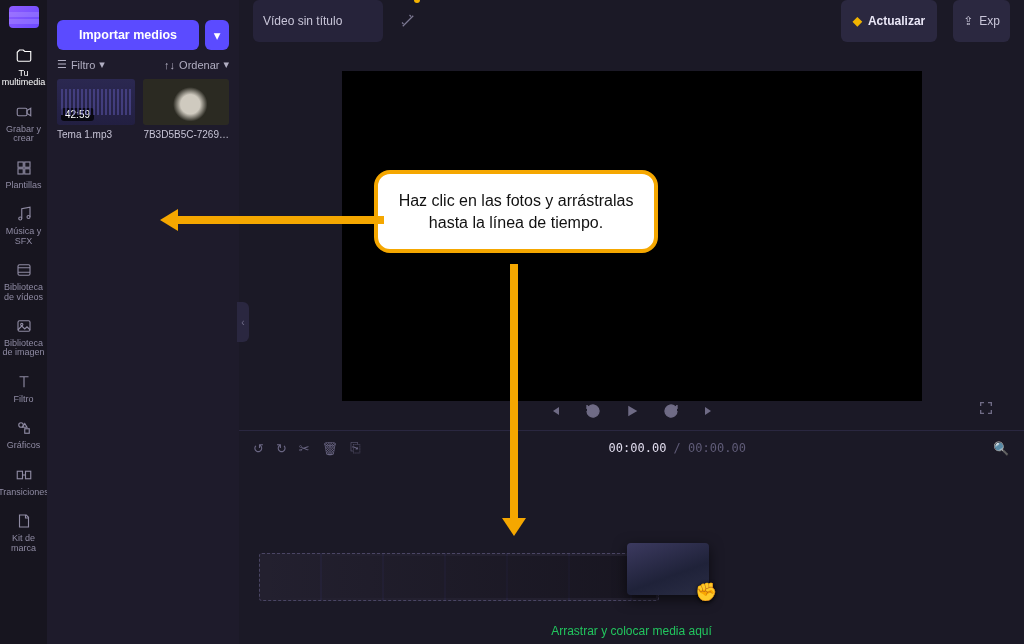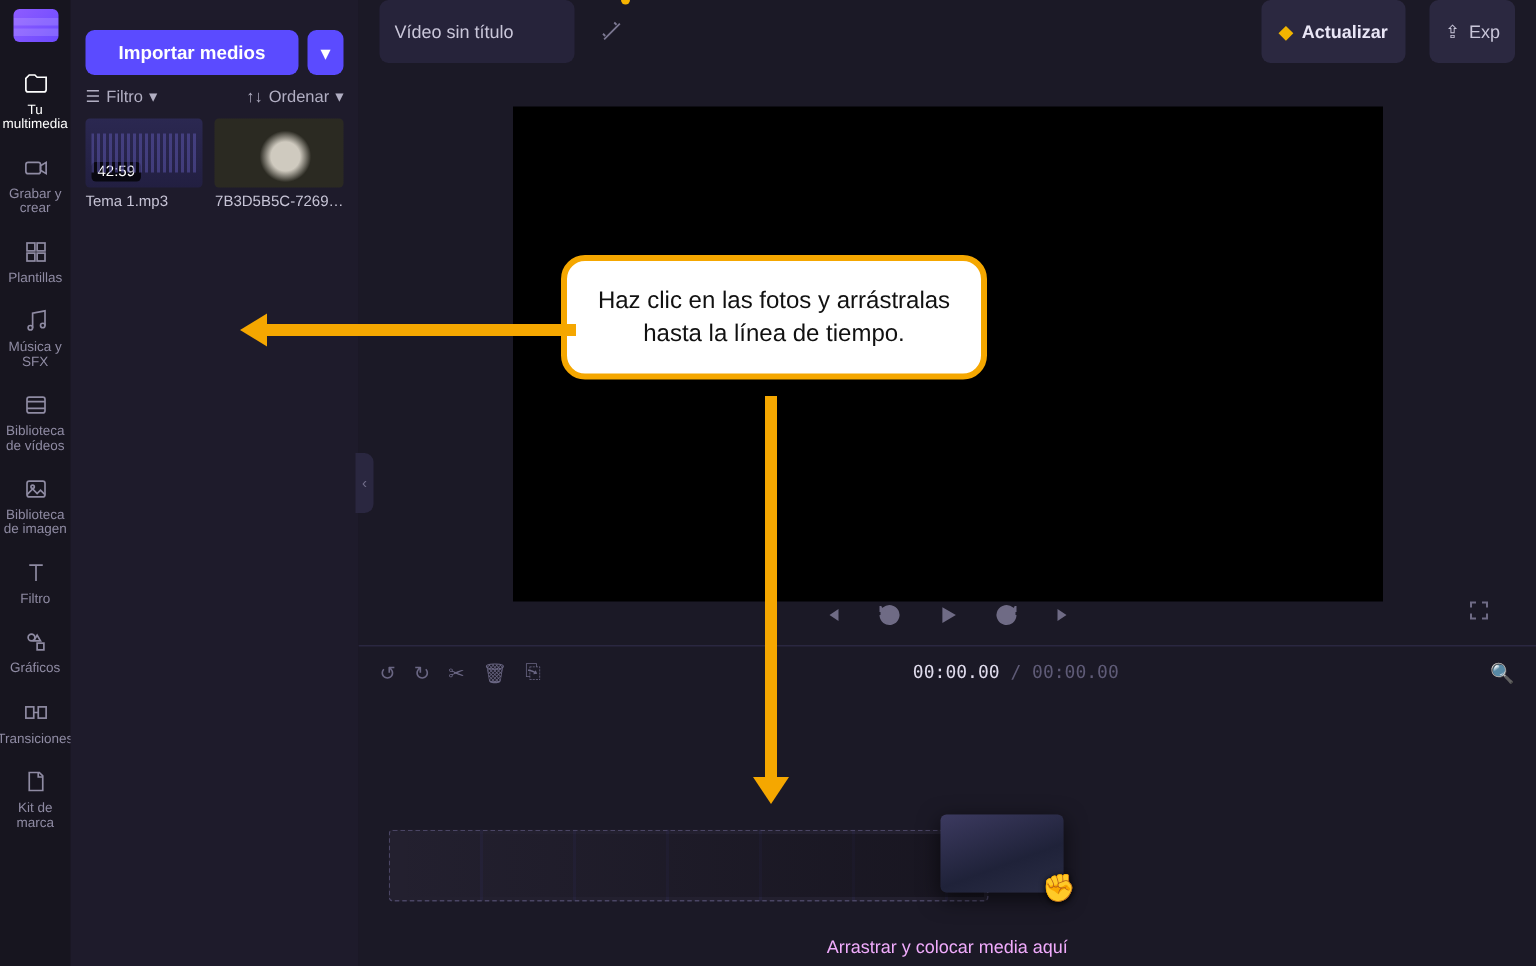--- a/index.html
+++ b/index.html
@@ -64,21 +64,21 @@
   .tl-time { flex:1; text-align:center; font-family:monospace; font-size:12px; }
   .tl-time .cur { color:#e0dced; }
   .tl-time .dur { color:#5f5b77; }
   .tl-zoom { color:#6a6683; cursor:pointer; }
   .tl-body { flex:1; position:relative; padding:6px 16px 0; }
   .drop-strip { position:absolute; left:20px; top:88px; width:400px; height:48px; border:1px dashed #4a4564; border-radius:3px; background:repeating-linear-gradient(90deg,#23202f 0 60px,#26233a 60px 62px); }
   .drop-strip::after { content:""; position:absolute; inset:2px; background:linear-gradient(90deg,rgba(40,36,58,.0),rgba(16,14,22,.6)); }
   .drag-clip { position:absolute; left:388px; top:78px; width:82px; height:52px; border-radius:4px;
     background:linear-gradient(160deg,#3c3a60 0%, #1f2239 60%, #2a2d45 100%); box-shadow:0 4px 14px rgba(0,0,0,.6); }
   .hand { position:absolute; left:456px; top:116px; font-size:18px; filter:drop-shadow(0 1px 2px #000);}
-  .drop-hint { position:absolute; bottom:6px; left:50%; transform:translateX(-50%); font-size:12px; color:#f0abfc; }
+  .drop-hint { position:absolute; bottom:6px; left:50%; transform:translateX(-50%); font-size:12px; color:#22c55e; }
 
   
   .callout { position:absolute; left:374px; top:170px; width:284px; z-index:20; }
   .callout-box { background:#fff; border:4px solid #f5a700; border-radius:16px; padding:16px 18px; color:#111; font-size:16px; line-height:1.35; text-align:center; font-weight:400; }
   .arrow-left { position:absolute; top:39px; left:-214px; width:224px; height:22px; }
   .arrow-left .shaft { position:absolute; left:14px; right:0; top:7px; height:8px; background:#f5a700; }
   .arrow-left .head  { position:absolute; left:0; top:0; width:0; height:0; border-top:11px solid transparent; border-bottom:11px solid transparent; border-right:18px solid #f5a700; }
   .arrow-down { position:absolute; left:128px; top:94px; width:24px; height:272px; }
   .arrow-down .shaft { position:absolute; left:8px; top:0; bottom:16px; width:8px; background:#f5a700; }
   .arrow-down .head  { position:absolute; left:0; bottom:0; width:0; height:0; border-left:12px solid transparent; border-right:12px solid transparent; border-top:18px solid #f5a700; }

